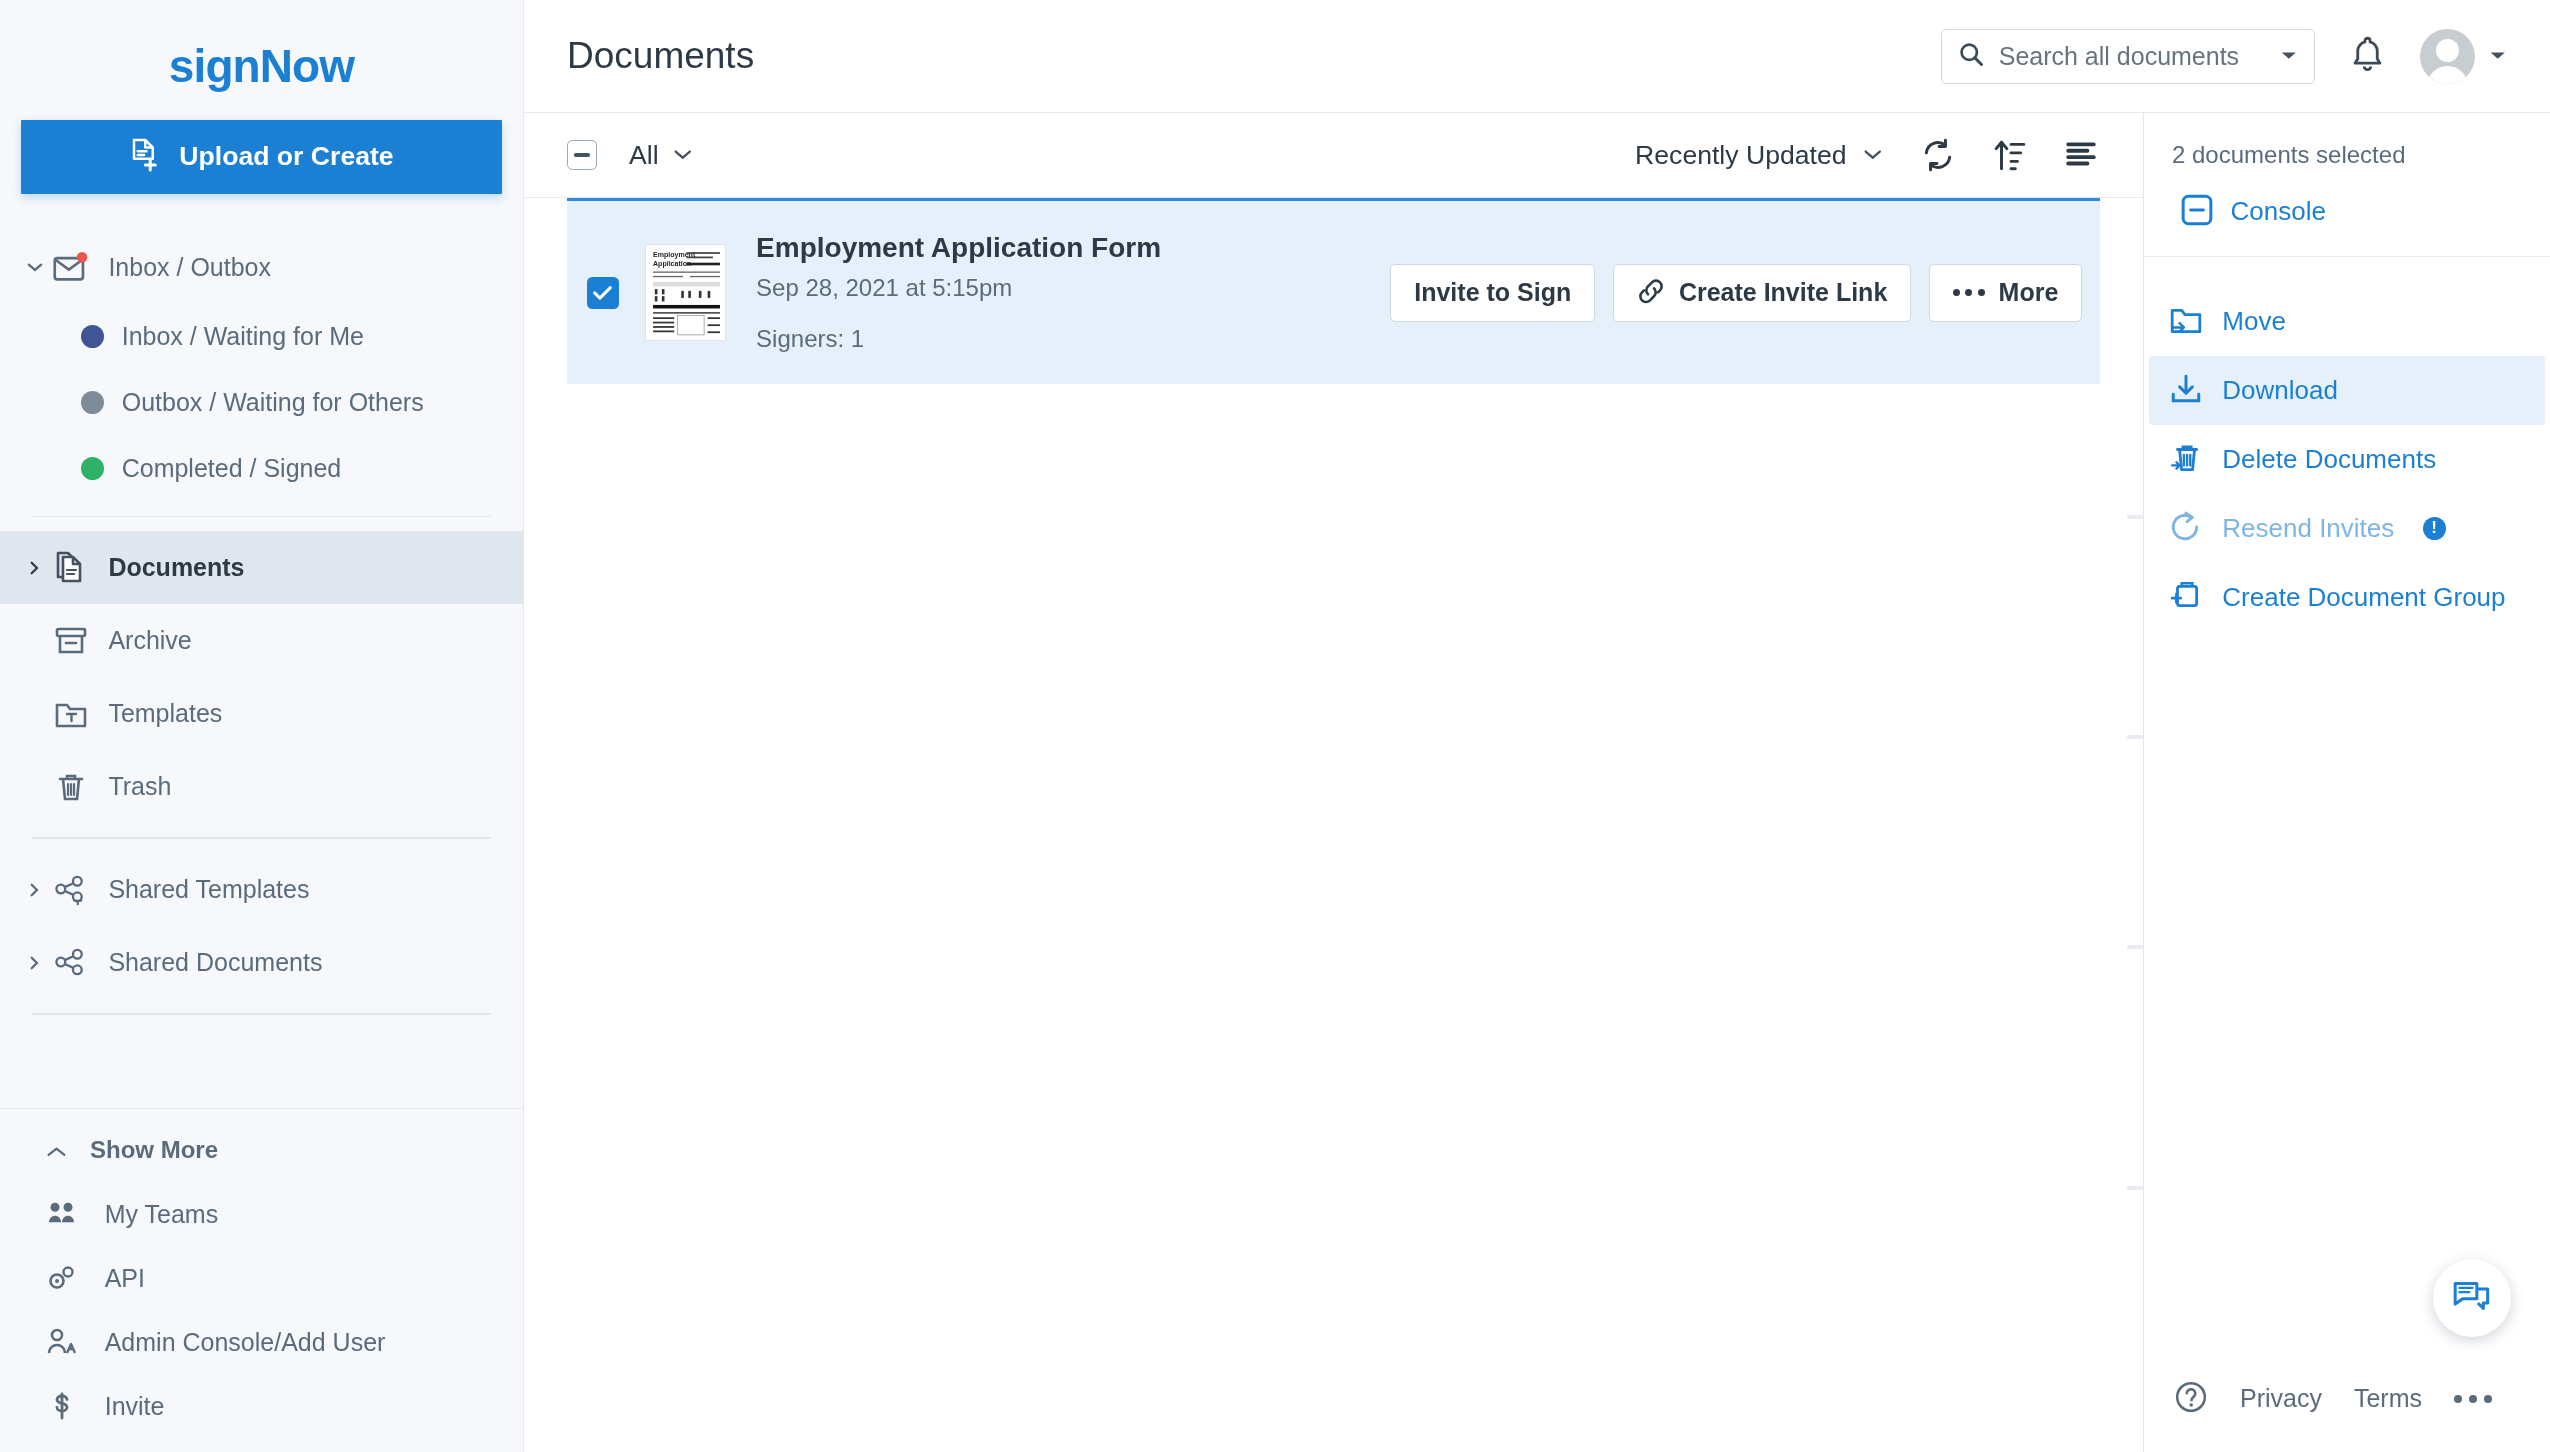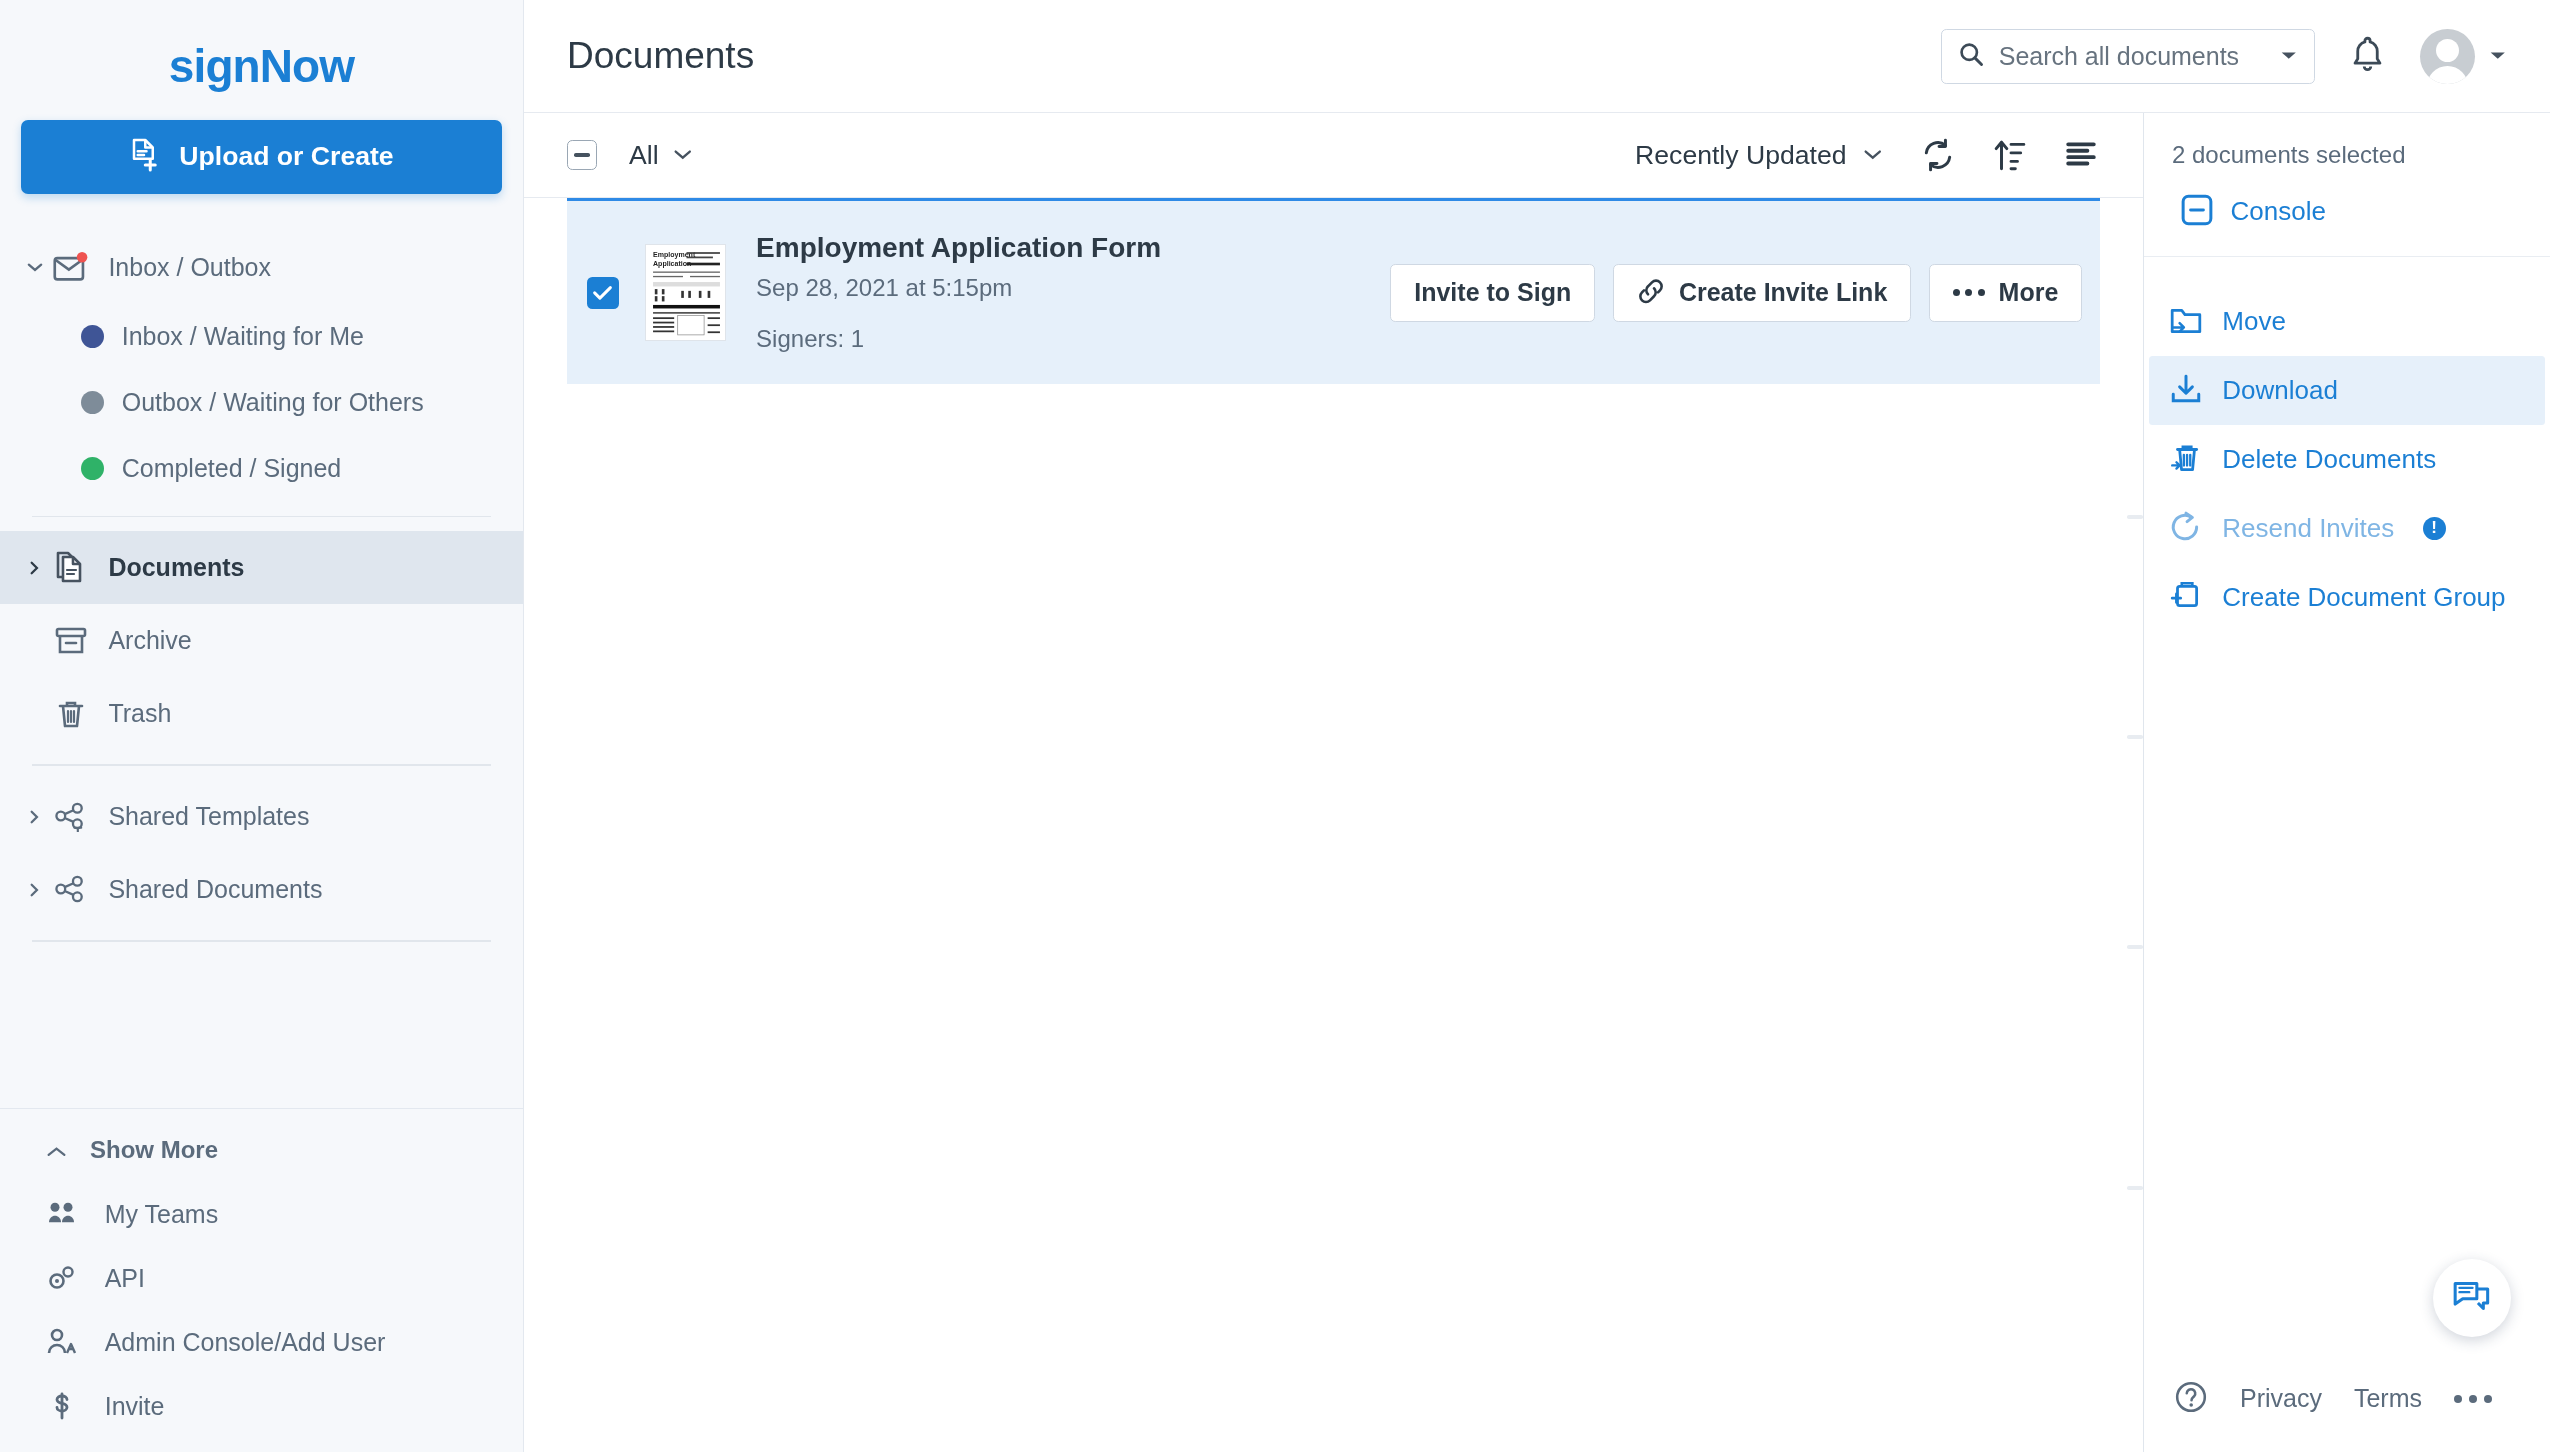--- a/index.html
+++ b/index.html
@@ -17,21 +17,21 @@
     background: #f6f8fb;
     border-right: 1.8px solid #e3e8ef;
     display: flex; flex-direction: column;
     position: relative;
     flex: 0 0 524px;
   }
   .logo-wrap { padding: 39px 0 26.6px; text-align: center; }
   .logo { font-size: 46px; font-weight: bold; color: #1b7fd4; letter-spacing: -0.9px; }
   .upload-btn {
     margin: 0 21px; height: 74px;
-    background: #1b7fd4; border-radius: 7px;
+    background: #1b7fd4; border-radius: 1px;
     display: flex; align-items: center; justify-content: center;
     gap: 20px; cursor: pointer;
     box-shadow: 0 3.5px 8.9px rgba(27,127,212,.25);
   }
   .upload-btn .lbl { color: #fff; font-size: 26.6px; font-weight: bold; }
 
   .nav-scroll { flex: 1; overflow: hidden; padding-top: 37px; position: relative; }
   .nav-item {
     display: flex; align-items: center;
     height: 73px; padding-left: 23px; cursor: pointer;
@@ -244,20 +244,30 @@
         <span class="ico">
           <svg width="34" height="30" viewBox="0 0 34 30">
             <rect x="3" y="3" width="28" height="7" rx="1.5" stroke="#5b6b7c" stroke-width="2.6" fill="none"></rect>
             <path d="M6 10v16h22V10" stroke="#5b6b7c" stroke-width="2.6" fill="none"></path>
             <path d="M12 17h10" stroke="#5b6b7c" stroke-width="2.6" stroke-linecap="round"></path>
           </svg>
         </span>
         <span class="txt">Archive</span>
       </div>
 
+      <div class="nav-item">
+        <span class="caret"></span>
+        <span class="ico">
+          <svg width="34" height="30" viewBox="0 0 34 30">
+            <path d="M3 6h10l3 4h15v17H3z" stroke="#5b6b7c" stroke-width="2.6" fill="none" stroke-linejoin="round"></path>
+            <path d="M13 15h9M17.5 15v7" stroke="#5b6b7c" stroke-width="2.4" stroke-linecap="round"></path>
+          </svg>
+        </span>
+        <span class="txt">Templates</span>
+      </div>
 
       <div class="nav-item">
         <span class="caret"></span>
         <span class="ico">
           <svg width="32" height="32" viewBox="0 0 32 32">
             <path d="M5 8h22" stroke="#5b6b7c" stroke-width="2.6" stroke-linecap="round"></path>
             <path d="M12 8V5h8v3" stroke="#5b6b7c" stroke-width="2.6" fill="none"></path>
             <path d="M8 8l2 20h12l2-20" stroke="#5b6b7c" stroke-width="2.6" fill="none" stroke-linejoin="round"></path>
             <path d="M13 13v11M16 13v11M19 13v11" stroke="#5b6b7c" stroke-width="2.2" stroke-linecap="round"></path>
           </svg>

